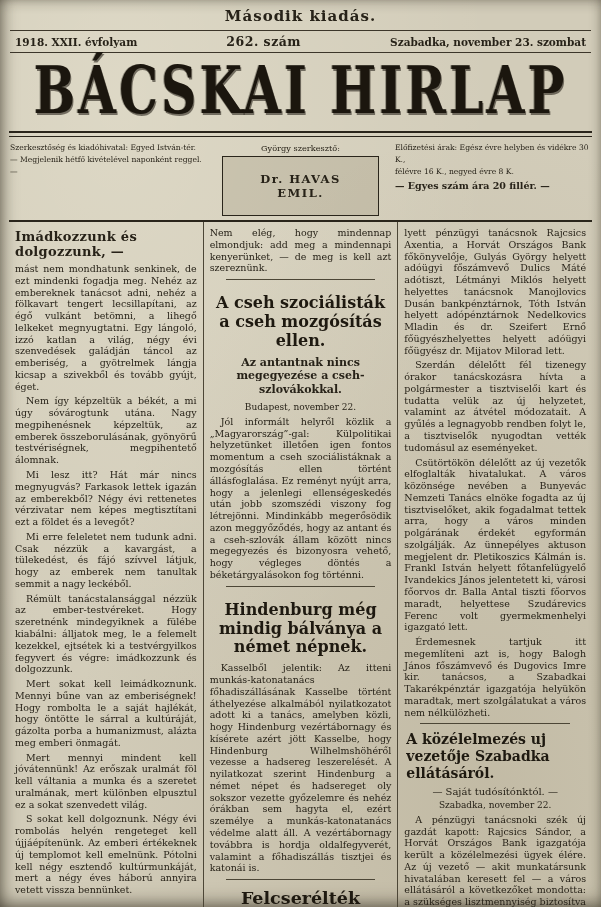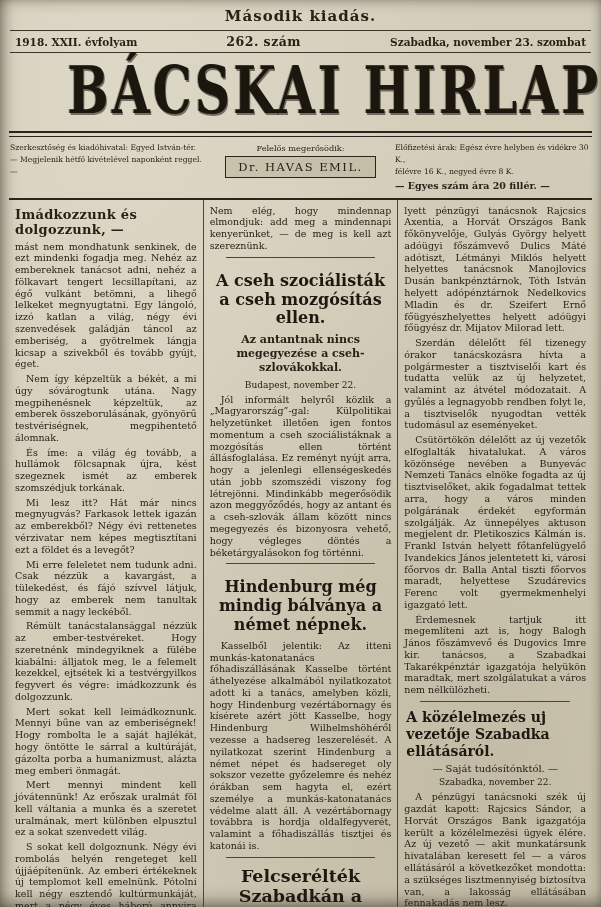--- a/index.html
+++ b/index.html
@@ -18,36 +18,36 @@
     color:#272218;
   }
   .edition{ text-align:center; font-weight:bold; font-size:15px; letter-spacing:1px; padding-top:7px;}
   .header-row{
     margin:5px 10px 0; padding:3px 5px;
     border-top:1px solid #3c362a; border-bottom:1px solid #3c362a;
     display:flex; justify-content:space-between; align-items:center;
     font-weight:bold; font-size:10.5px;
   }
   .issue-no{font-size:12.5px; letter-spacing:.5px;}
-  .masthead-wrap{height:76px; display:flex; align-items:center; justify-content:flex-end;}
+  .masthead-wrap{height:76px; display:flex; align-items:center; justify-content:center;}
   .masthead{
     display:inline-block; white-space:nowrap;
     font-weight:bold; font-size:49px; letter-spacing:3px;
     transform:scaleY(1.32); transform-origin:center;
     color:#1b160e;
     text-shadow:1px 1px 0 rgba(27,22,14,.55), -1px 0 0 rgba(27,22,14,.35);
   }
   .double-rule{margin:2px 9px 0; height:3px; border-top:2px solid #2a251b; border-bottom:1px solid #2a251b;}
   .infobar{display:flex; gap:16px; margin:5px 10px 4px; align-items:stretch;}
   .infobar-left,.infobar-right{flex:1.25; font-size:7.6px; line-height:1.6;}
   .infobar-center{flex:1; text-align:center;}
   .center-label{font-size:8.2px; display:block; margin-top:1px;}
   .center-name{
     display:inline-block; border:1px solid #2a251b; background:rgba(110,98,70,.16);
-    padding:3px 12px; margin-top:3px; font-weight:normal; font-size:11.5px; letter-spacing:1.5px;
+    padding:15px 12px; margin-top:3px; font-weight:bold; font-size:11.5px; letter-spacing:1.5px;
   }
   .right-big{font-size:9.5px; font-weight:bold;}
   .content-rule{margin:0 9px; border-top:2px solid #2a251b;}
   .columns{display:flex; margin:0 9px; height:712px; overflow:hidden;}
   .column{flex:1; padding:5px 6px 0; overflow:hidden;}
   .column + .column{border-left:1px solid #4c4636;}
   .blk-lead-heading{font-weight:bold; font-size:13px; letter-spacing:.3px; margin:2px 0 4px;}
   .blk-paragraph, .blk-paragraph-flush{
     font-size:9.5px; line-height:1.24; text-align:justify; margin:0 0 3px;
   }
@@ -79,38 +79,37 @@
   </div>
 
   <div class="double-rule"></div>
 
   <div class="infobar">
     <div class="infobar-left">
       <div>Szerkesztőség és kiadóhivatal: Egyed István-tér.</div>
       <div>— Megjelenik hétfő kivételével naponként reggel. —</div>
     </div>
     <div class="infobar-center">
-      <span class="center-label">Felelős megerősödik:</span>
+      <span class="center-label">György szerkesztő:</span>
       <span class="center-name">Dr. HAVAS EMIL.</span>
     </div>
     <div class="infobar-right">
       <div>Előfizetési árak: Egész évre helyben és vidékre 30 K.,</div>
       <div>félévre 16 K., negyed évre 8 K.</div>
       <div class="right-big">— Egyes szám ára 20 fillér. —</div>
     </div>
   </div>
 
   <div class="content-rule"></div>
 
   <div class="columns">
     <div class="column">
         <div class="blk-lead-heading">Imádkozzunk és dolgozzunk, —</div>
         <div class="blk-paragraph-flush">mást nem mondhatunk senkinek, de ezt mindenki fogadja meg. Nehéz az embereknek tanácsot adni, nehéz a fölkavart tengert lecsillapítani, az égő vulkánt betömni, a lihegő lelkeket megnyugtatni. Egy lángoló, izzó katlan a világ, négy évi szenvedések galádján táncol az emberiség, a gyötrelmek lángja kicsap a szivekből és tovább gyújt, éget.</div>
         <div class="blk-paragraph">Nem így képzeltük a békét, a mi úgy sóvárogtunk utána. Nagy megpihenésnek képzeltük, az emberek összeborulásának, gyönyörű testvériségnek, megpihentető álomnak.</div>
-        <div class="blk-paragraph">És íme: a világ ég tovább, a hullámok fölcsapnak újra, kést szegeznek ismét az emberek szomszédjuk torkának.</div>
         <div class="blk-paragraph">Mi lesz itt? Hát már nincs megnyugvás? Farkasok lettek igazán az emberekből? Négy évi rettenetes vérzivatar nem képes megtisztítani ezt a földet és a levegőt?</div>
         <div class="blk-paragraph">Mi erre feleletet nem tudunk adni. Csak nézzük a kavargást, a tülekedést, és fájó szívvel látjuk, hogy az emberek nem tanultak semmit a nagy leckéből.</div>
         <div class="blk-paragraph">Rémült tanácstalansággal nézzük az ember-testvéreket. Hogy szeretnénk mindegyiknek a fülébe kiabálni: álljatok meg, le a felemelt kezekkel, ejtsétek ki a testvérgyilkos fegyvert és végre: imádkozzunk és dolgozzunk.</div>
         <div class="blk-paragraph">Mert sokat kell leimádkoznunk. Mennyi bűne van az emberiségnek! Hogy rombolta le a saját hajlékát, hogy öntötte le sárral a kultúráját, gázolta porba a humanizmust, alázta meg emberi önmagát.</div>
         <div class="blk-paragraph">Mert mennyi mindent kell jóvátennünk! Az erőszak uralmát föl kell váltania a munka és a szeretet uralmának, mert különben elpusztul ez a sokat szenvedett világ.</div>
         <div class="blk-paragraph">S sokat kell dolgoznunk. Négy évi rombolás helyén rengeteget kell újjáépítenünk. Az emberi értékeknek új templomot kell emelnünk. Pótolni kell négy esztendő kultúrmunkáját, mert a négy éves háború annyira vetett vissza bennünket.</div>
       </div>
     <div class="column">
         <div class="blk-paragraph-flush">Nem elég, hogy mindennap elmondjuk: add meg a mindennapi kenyerünket, — de meg is kell azt szereznünk.</div>
         <div class="blk-rule"></div>

